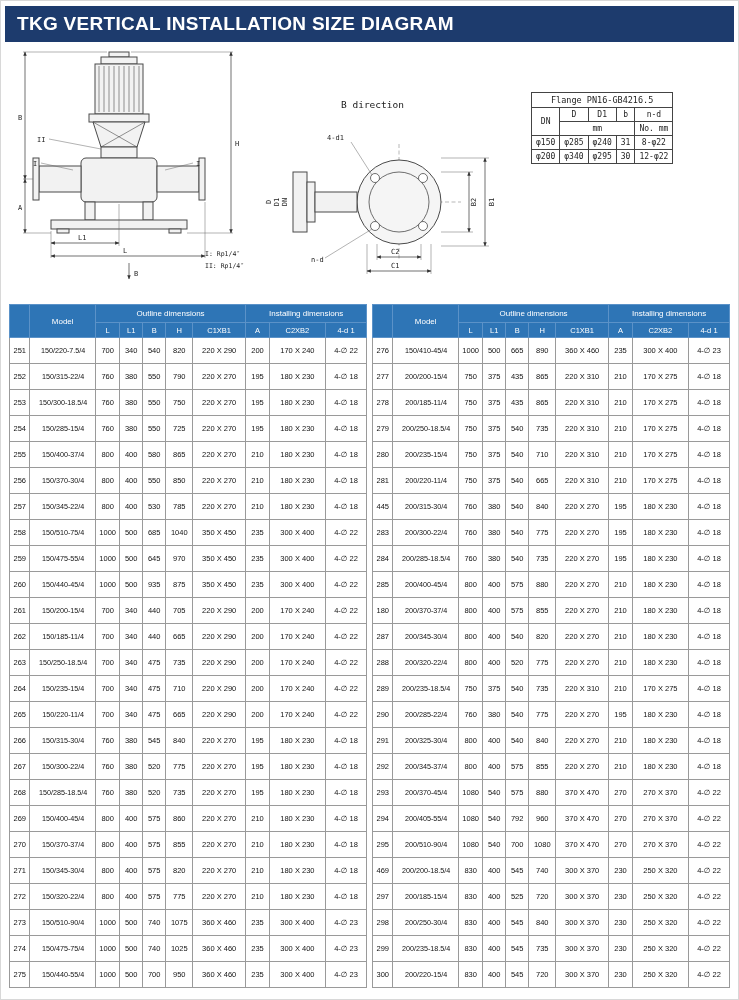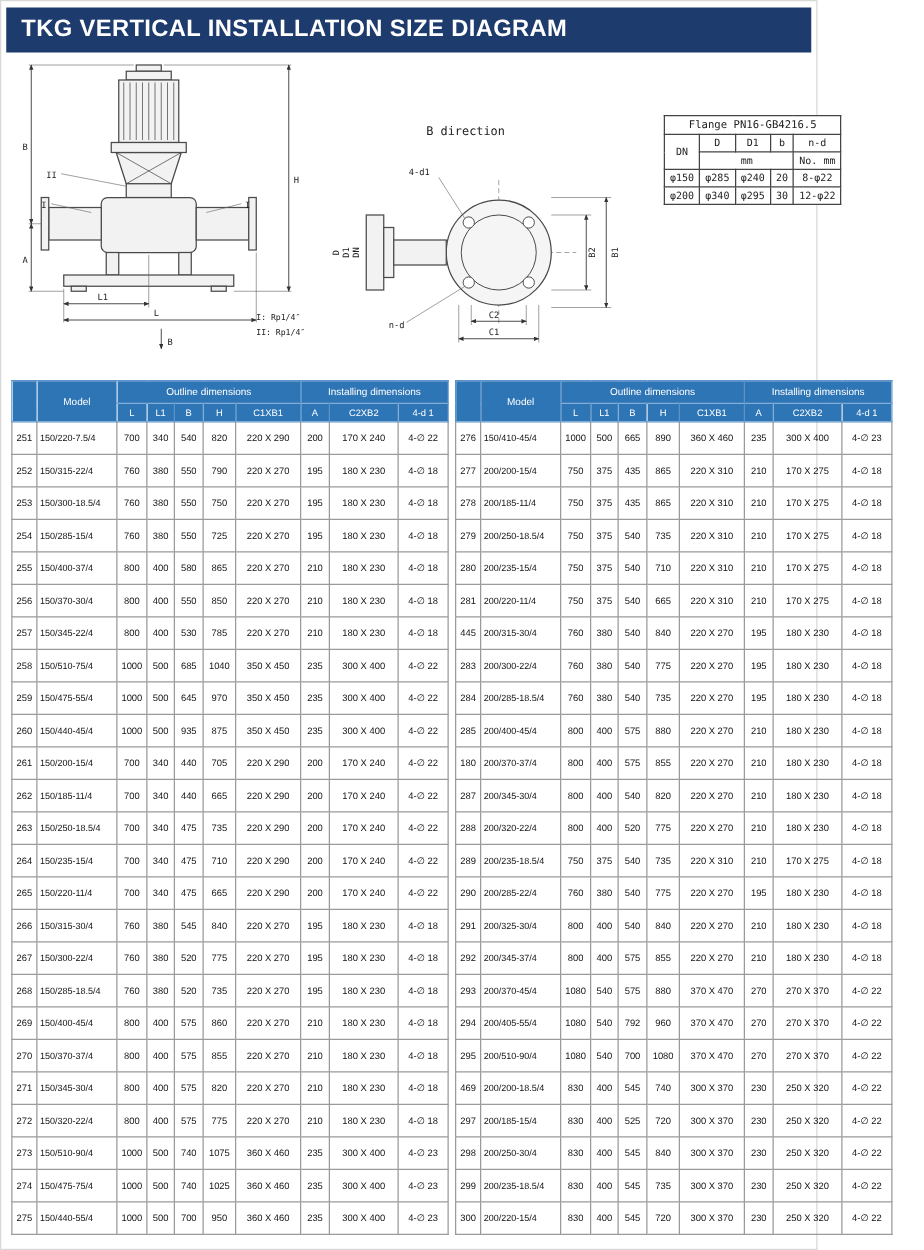--- a/index.html
+++ b/index.html
@@ -2,21 +2,21 @@
 <html><head>
 <meta charset="utf-8">
 <style>
   * { margin:0; padding:0; box-sizing:border-box; }
   html,body { background:#ffffff; }
   body {
     width:739px; height:1000px; overflow:hidden;
     font-family:"Liberation Sans", sans-serif;
     color:#111;
   }
-  .page { width:654px; height:1000px; background:#fff; border:1px solid #d8d8d8; position:relative; }
+  .page { width:739px; height:1000px; background:#fff; border:1px solid #d8d8d8; position:relative; }
 
   
   .title-bar {
     margin:5px 4px 0 4px;
     background:#1d3b6d;
     color:#fff;
     font-size:19px;
     font-weight:bold;
     letter-spacing:0.3px;
     height:36px;
@@ -50,21 +50,21 @@
     border:1px solid #5b92c8; font-size:7.5px; padding:2px 2px;
     overflow:hidden; white-space:nowrap;
   }
   .spec thead tr.grp th { height:18px; font-size:8px; }
   .spec thead tr.sub th { height:15px; }
   .spec td {
     border:1px solid #9a9a9a; text-align:center;
     font-size:7.5px; height:26px; padding:0 1px;
     overflow:hidden; white-space:nowrap; color:#111;
   }
-  .spec td.model-col { text-align:left; padding-left:2px; font-size:7.2px; }
+  .spec td.model-col { text-align:center; padding-left:2px; font-size:7.2px; }
 </style>
 </head>
 <body>
 
 <div class="page">
 
   <header class="title-bar">
     <span>TKG VERTICAL INSTALLATION SIZE DIAGRAM</span>
   </header>
 
@@ -205,21 +205,21 @@
           <tr>
             <th colspan="3">mm</th>
             <th>No. mm</th>
           </tr>
         </thead>
         <tbody id="flange-body">
             <tr>
               <td>φ150</td>
               <td>φ285</td>
               <td>φ240</td>
-              <td>20</td>
+              <td>31</td>
               <td>8-φ22</td>
             </tr>
             <tr>
               <td>φ200</td>
               <td>φ340</td>
               <td>φ295</td>
               <td>30</td>
               <td>12-φ22</td>
             </tr>
           </tbody>

